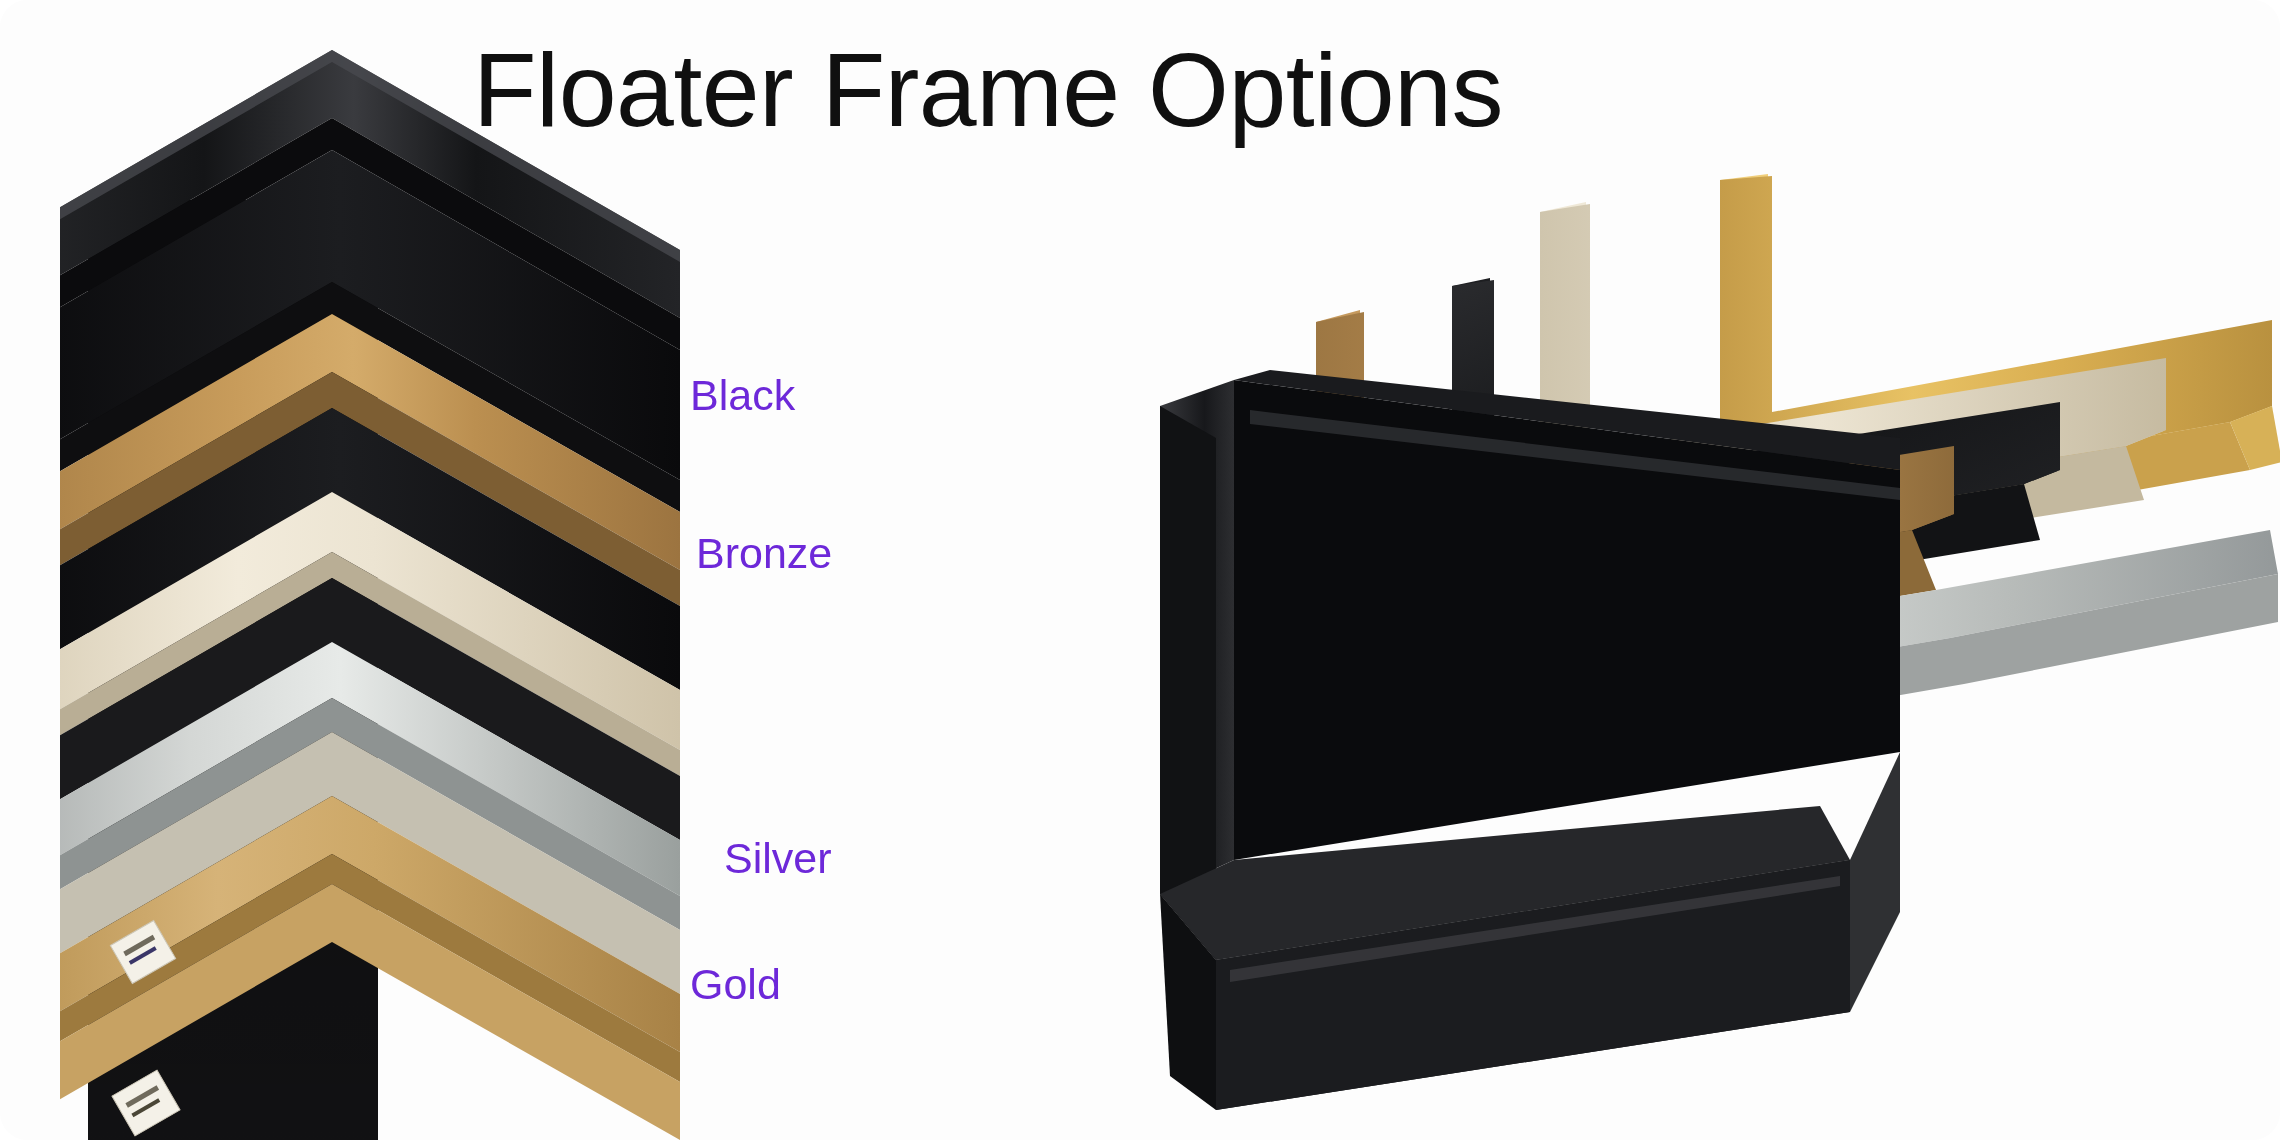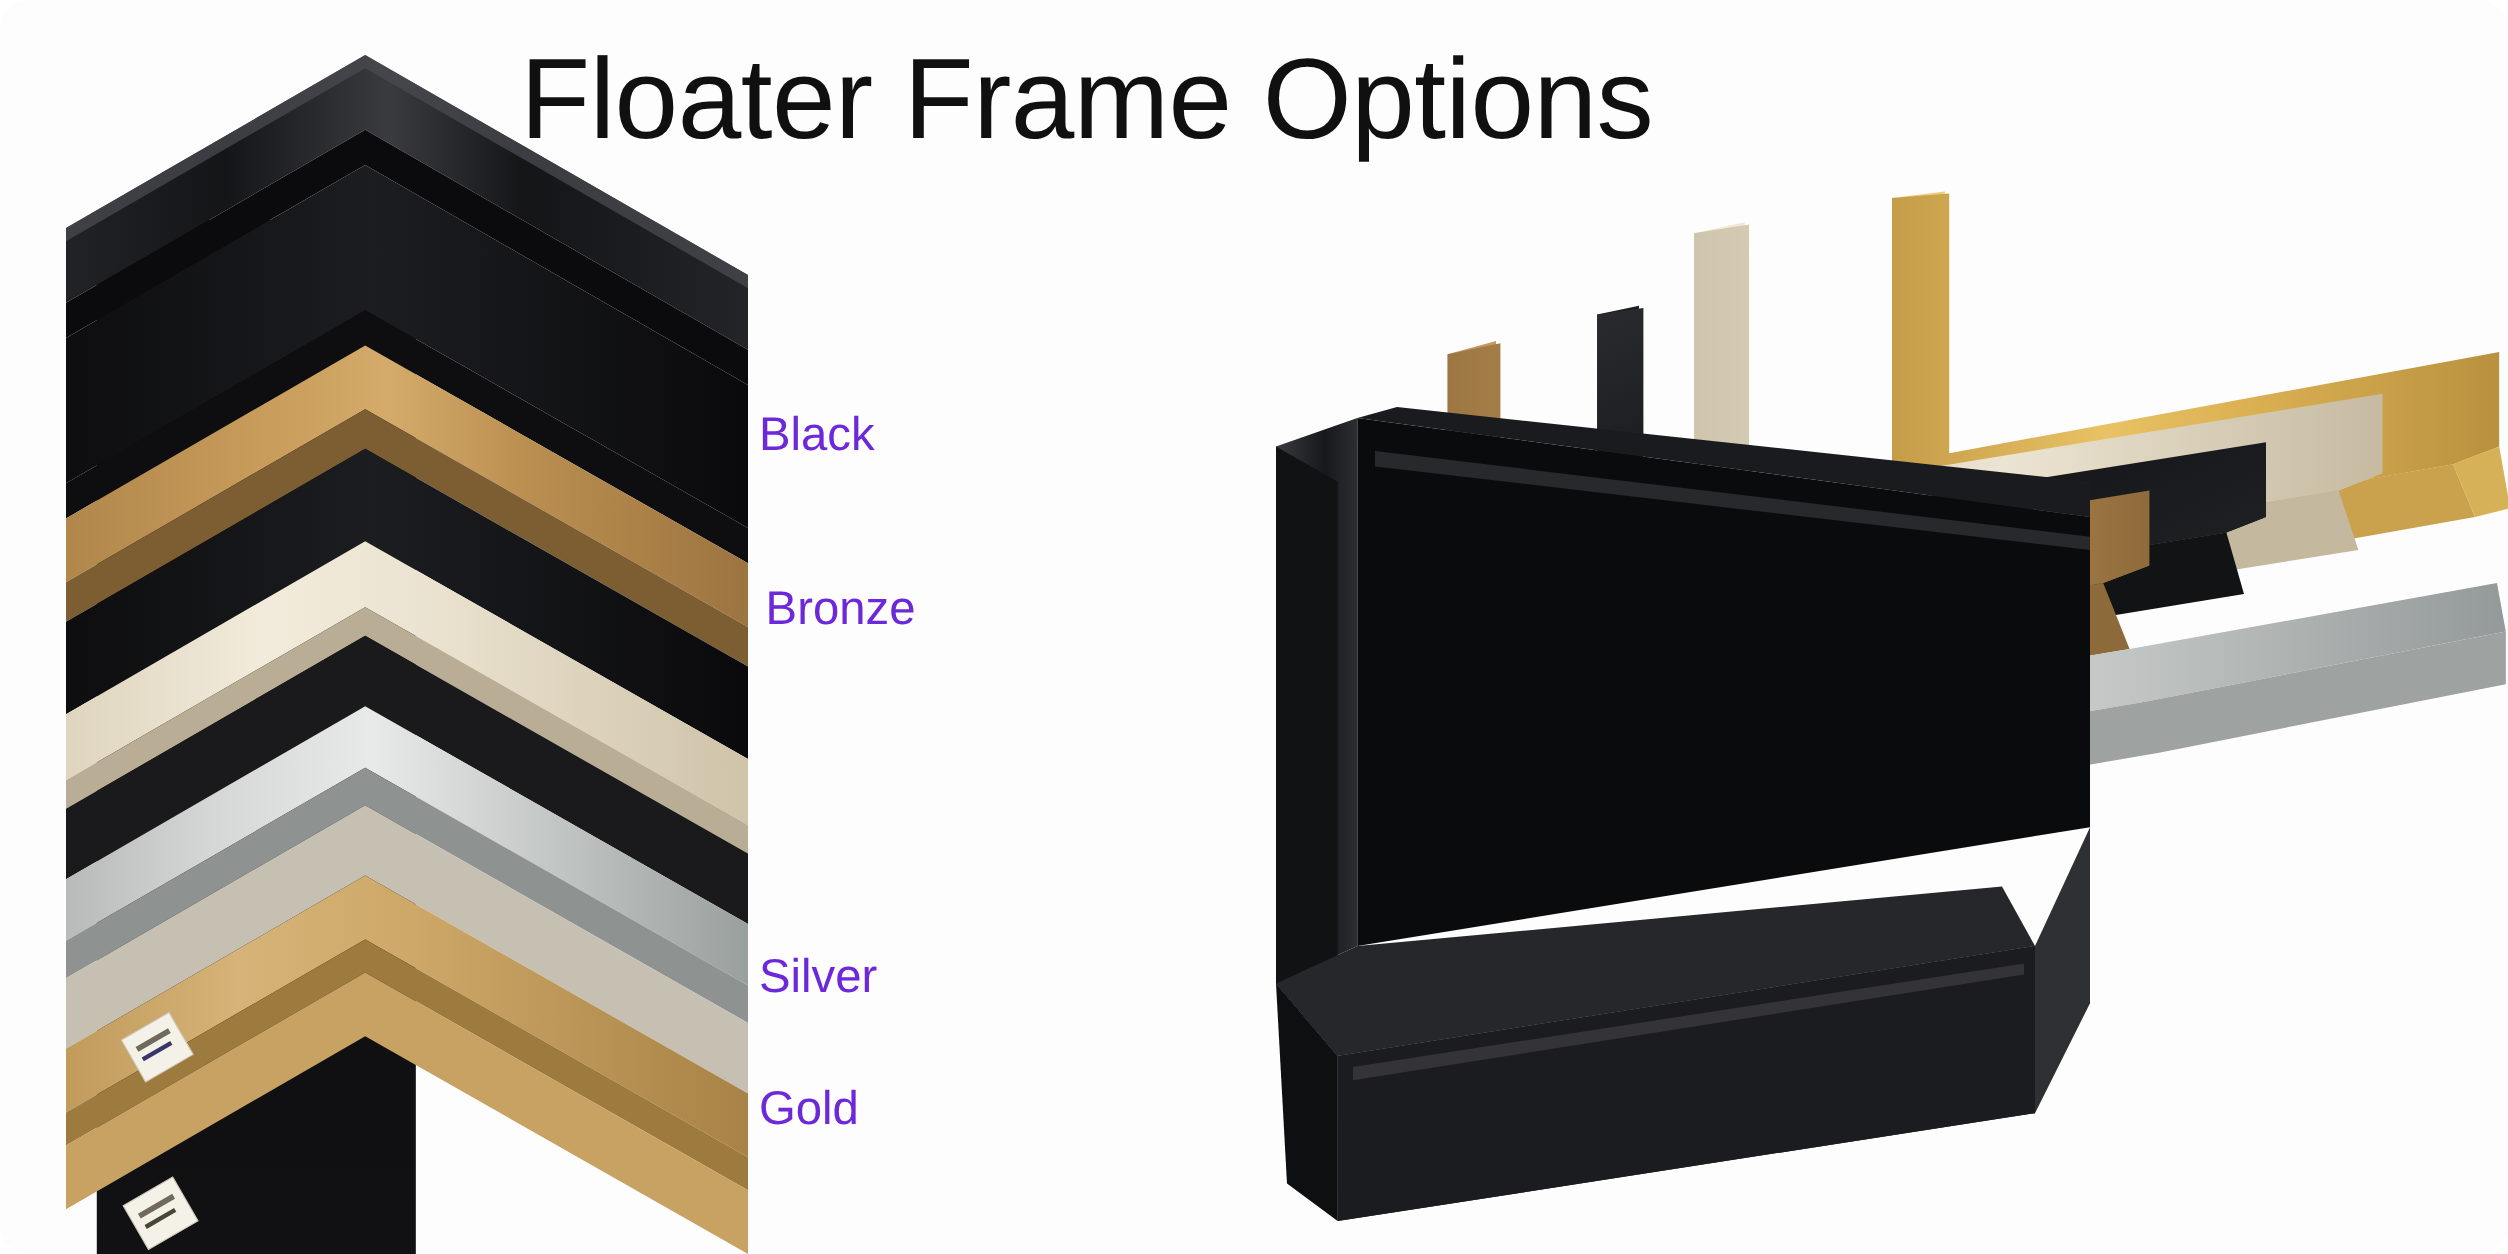--- a/index.html
+++ b/index.html
@@ -152,23 +152,23 @@
         <rect x="68" y="1055" width="31" height="4" fill="#4a4636" transform="rotate(-30 86 1053)"></rect>
       </g>
     </svg>
   </div>
 
   <div class="lbl" style="left:690px;top:372px;">Black</div>
 
   <div class="lbl" style="left:696px;top:530px;">Bronze</div>
 
 
-  <div class="lbl" style="left:690px;top:835px;margin-top:30px;">Silver</div>
-
-  <div class="lbl" style="left:690px;top:985px;text-align:right;">Gold</div>
+  <div class="lbl" style="left:724px;top:835px;">Silver</div>
+
+  <div class="lbl" style="left:690px;top:961px;text-align:right;">Gold</div>
 
   <div id="right-photo">
     <svg width="1260" height="970" viewBox="0 0 1260 970">
       <defs>
         <linearGradient id="rBlackFace" x1="0" y1="0" x2="1" y2="1">
           <stop offset="0%" stop-color="#2a2b2e"></stop>
           <stop offset="45%" stop-color="#121315"></stop>
           <stop offset="100%" stop-color="#242528"></stop>
         </linearGradient>
         <linearGradient id="rBlackTop" x1="0" y1="0" x2="1" y2="0">

